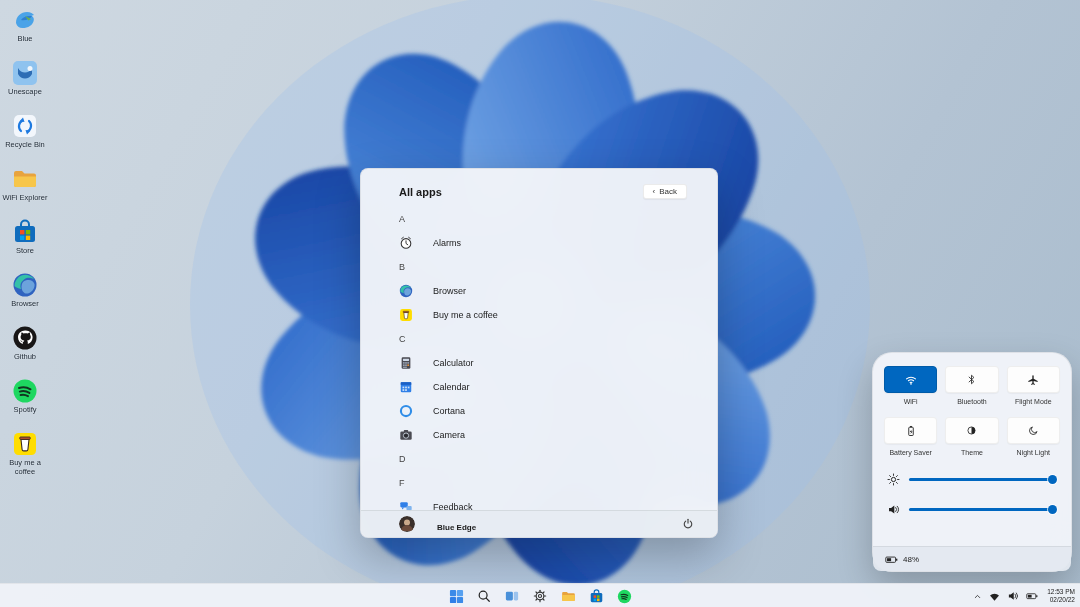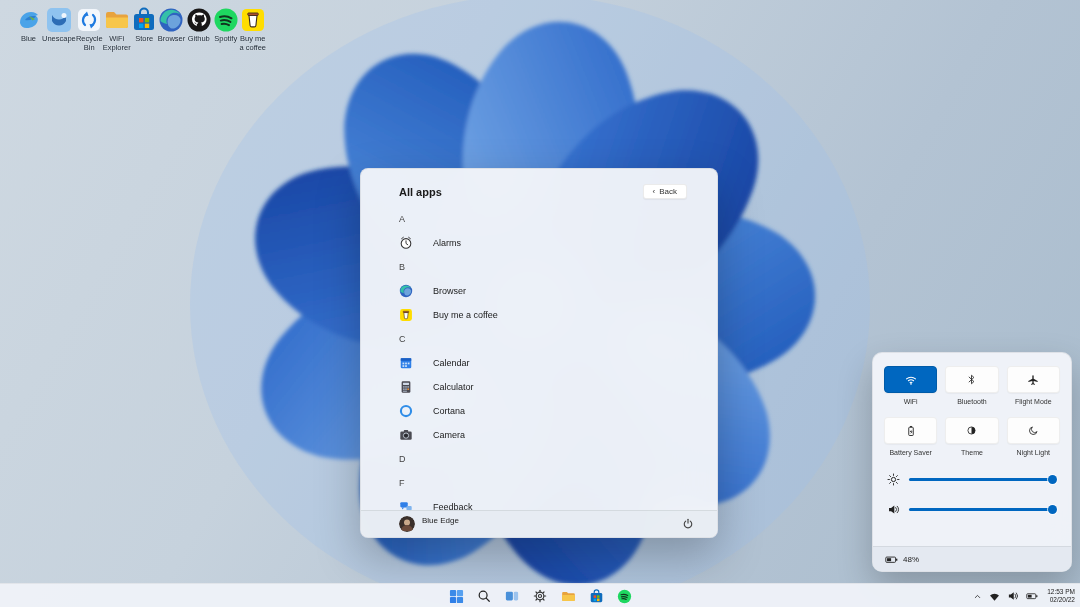--- a/index.html
+++ b/index.html
@@ -3,21 +3,21 @@
 <meta charset="utf-8">
 <style>
   * { margin:0; padding:0; box-sizing:border-box; }
   html,body { width:1080px; height:607px; overflow:hidden; }
   body { font-family:"Liberation Sans", sans-serif; }
   .screen { position:relative; width:1080px; height:607px; overflow:hidden;
     background:linear-gradient(120deg,#ced8e1 0%,#c6d2dd 35%,#b3c3d3 70%,#a9bccd 100%); }
   .bloom { position:absolute; left:140px; top:-25px; pointer-events:none; }
 
   
-  .desktop-icons { position:absolute; left:2px; top:6px; width:46px; display:flex; flex-direction:row;margin-left:13px; }
+  .desktop-icons { position:absolute; left:2px; top:6px; width:46px; display:flex; flex-direction:column; }
   .dicon { width:46px; height:53px; display:flex; flex-direction:column; align-items:center; cursor:pointer; }
   .dicon .ic { width:27px; height:27px; display:flex; align-items:center; justify-content:center; }
   .dicon .lbl { margin-top:1px; font-size:7.5px; line-height:1.2; color:#1c2733; text-align:center;
     text-shadow:0 0 2px rgba(255,255,255,.55); max-width:46px; }
 
   
   .start-menu { position:absolute; left:360px; top:168px; width:358px; height:370px;
     background:rgba(242,245,249,.96); border:1px solid rgba(0,0,0,.07); border-radius:8px;
     box-shadow:0 18px 45px rgba(0,0,0,.25); backdrop-filter:blur(22px); }
   .sm-head { display:flex; justify-content:space-between; align-items:center; padding:15px 30px 0 38px; }
@@ -25,27 +25,27 @@
   .back-btn { display:flex; align-items:center; gap:4px; background:#fff; border:1px solid rgba(0,0,0,.08);
     border-radius:3px; padding:2px 9px; font-size:8px; color:#333; cursor:pointer; box-shadow:0 1px 1px rgba(0,0,0,.05); }
   .app-list { padding:8px 0 0 38px; }
   .sec-letter { height:24px; display:flex; align-items:center; font-size:9px; color:#444; cursor:pointer; }
   .app-row { height:24px; display:flex; align-items:center; gap:20px; cursor:pointer; }
   .app-row .aic { width:14px; height:14px; display:flex; align-items:center; justify-content:center; }
   .app-row .aname { font-size:9px; color:#1b1b1b; }
   .sm-footer { position:absolute; left:0; right:0; bottom:0; height:27px;
     background:rgba(231,236,242,.9); border-top:1px solid rgba(0,0,0,.08); border-radius:0 0 8px 8px;
     display:flex; align-items:center; justify-content:space-between; padding:0 22px 0 38px; }
-  .user-chip { display:flex; align-items:flex-start; gap:7px; cursor:pointer; }
+  .user-chip { display:flex; align-items:flex-end; gap:22px; cursor:pointer;font-weight:bold; }
   .user-chip .uname { font-size:8px; color:#1b1b1b; }
   .power-btn { width:14px; height:14px; display:flex; align-items:center; justify-content:center; cursor:pointer; }
 
   
   .quick-settings { position:absolute; left:872px; top:352px; width:200px; height:220px;
-    background:rgba(241,244,249,.97); border:1px solid rgba(0,0,0,.07); border-radius:10px;
+    background:rgba(241,244,249,.97); border:1px solid rgba(0,0,0,.07); border-radius:20px;
     box-shadow:0 15px 35px rgba(0,0,0,.22); backdrop-filter:blur(22px); }
   .qs-grid { display:grid; grid-template-columns:repeat(3,1fr); column-gap:8px; row-gap:12px; padding:13px 11px 0 11px; }
   .qs-cell { display:flex; flex-direction:column; align-items:center; }
   .qs-tile { width:100%; height:27px; background:#fdfdfd; border:1px solid rgba(0,0,0,.06); border-radius:4px;
     display:flex; align-items:center; justify-content:center; color:#222; cursor:pointer; box-shadow:0 1px 1px rgba(0,0,0,.04); }
   .qs-tile.active { background:#0067c0; border-color:#005ba8; color:#fff; }
   .qs-label { margin-top:5px; font-size:7px; color:#333; text-align:center; line-height:1; }
   .qs-sliders { padding:17px 14px 0 14px; display:flex; flex-direction:column; gap:17px; }
   .slider-row { display:flex; align-items:center; gap:9px; }
   .slider-row .sic { width:13px; height:13px; color:#222; flex:0 0 auto; display:flex; }
@@ -244,50 +244,50 @@
               <path d="M9 8.5 h8 l-1.1 10 a1.6 1.6 0 0 1-1.6 1.4 h-2.6 a1.6 1.6 0 0 1-1.6-1.4z" fill="#fff" stroke="#3a2b20" stroke-width="1.1"></path>
               <rect x="7.8" y="6" width="10.4" height="2.4" rx=".7" fill="#b9552e" stroke="#3a2b20" stroke-width=".9"></rect>
             </svg>
         </span>
         <span class="aname">Buy me a coffee</span>
       </div>
       <div class="sec-letter">C</div>
       <div class="app-row">
         <span class="aic">
           <svg width="14" height="14" viewBox="0 0 16 16">
-              <rect x="2" y="2.5" width="12" height="11.5" rx="1.5" fill="#2f7fe8"></rect>
-              <path d="M2 2.5 h12 v3 H2z" fill="#1b5fc4"></path>
-              <g fill="#cfe2f8">
-                <rect x="4" y="7.5" width="2" height="2"></rect>
-                <rect x="7" y="7.5" width="2" height="2"></rect>
-                <rect x="10" y="7.5" width="2" height="2"></rect>
-                <rect x="4" y="10.5" width="2" height="2"></rect>
-                <rect x="7" y="10.5" width="2" height="2"></rect>
-              </g>
-            </svg>
-        </span>
-        <span class="aname">Calendar</span>
-      </div>
-      <div class="app-row">
-        <span class="aic">
-          <svg width="14" height="14" viewBox="0 0 16 16">
               <rect x="3" y="1.5" width="10" height="13" rx="1.5" fill="#4a4a52"></rect>
               <rect x="4.5" y="3" width="7" height="2.6" rx=".5" fill="#cfd8e6"></rect>
               <g fill="#9aa3b2">
                 <rect x="4.5" y="7" width="2" height="1.8"></rect>
                 <rect x="7" y="7" width="2" height="1.8"></rect>
                 <rect x="9.5" y="7" width="2" height="1.8"></rect>
                 <rect x="4.5" y="9.6" width="2" height="1.8"></rect>
                 <rect x="7" y="9.6" width="2" height="1.8"></rect>
                 <rect x="9.5" y="9.6" width="2" height="1.8" fill="#e8913a"></rect>
                 <rect x="4.5" y="12.2" width="4.5" height="1.4"></rect>
               </g>
             </svg>
         </span>
         <span class="aname">Calculator</span>
+      </div>
+      <div class="app-row">
+        <span class="aic">
+          <svg width="14" height="14" viewBox="0 0 16 16">
+              <rect x="2" y="2.5" width="12" height="11.5" rx="1.5" fill="#2f7fe8"></rect>
+              <path d="M2 2.5 h12 v3 H2z" fill="#1b5fc4"></path>
+              <g fill="#cfe2f8">
+                <rect x="4" y="7.5" width="2" height="2"></rect>
+                <rect x="7" y="7.5" width="2" height="2"></rect>
+                <rect x="10" y="7.5" width="2" height="2"></rect>
+                <rect x="4" y="10.5" width="2" height="2"></rect>
+                <rect x="7" y="10.5" width="2" height="2"></rect>
+              </g>
+            </svg>
+        </span>
+        <span class="aname">Calendar</span>
       </div>
       <div class="app-row">
         <span class="aic">
           <svg width="14" height="14" viewBox="0 0 16 16">
               <circle cx="8" cy="8" r="5.8" fill="none" stroke="#2f8de8" stroke-width="2.4"></circle>
             </svg>
         </span>
         <span class="aname">Cortana</span>
       </div>
       <div class="app-row">

